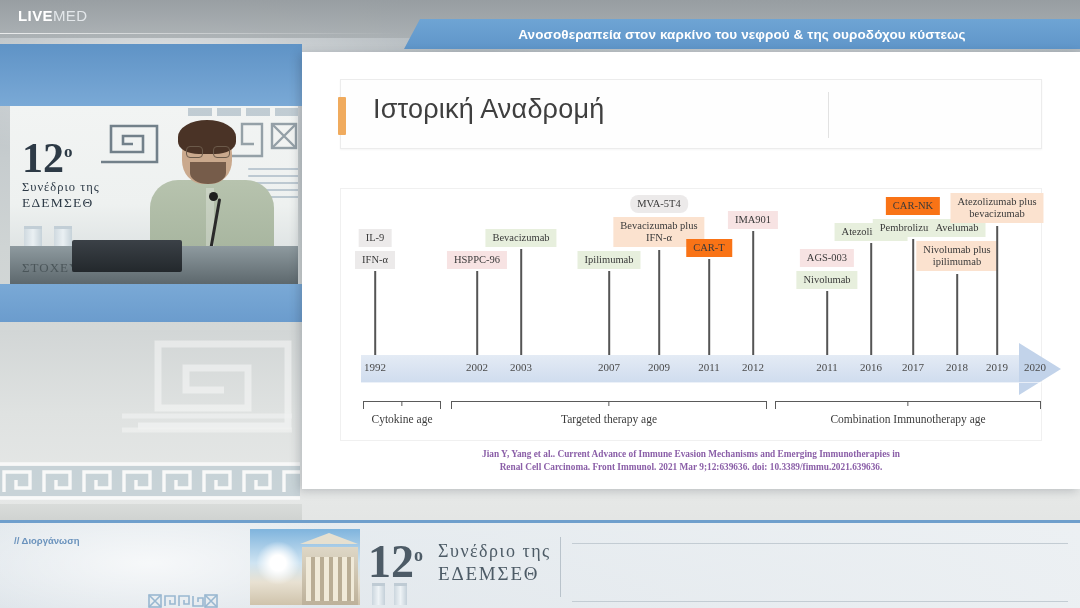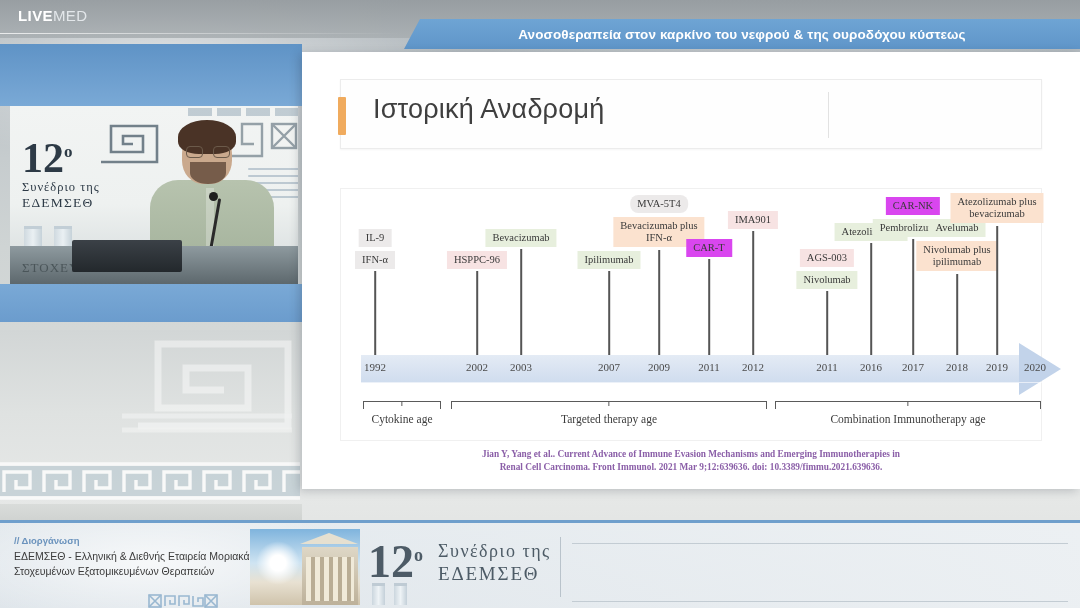--- a/index.html
+++ b/index.html
@@ -215,21 +215,21 @@
     position:absolute; width:1.6px; background:#555; transform:translateX(-50%);
   }
   .tl-label {
     position:absolute; transform:translateX(-50%);
     font-family:"Liberation Serif", serif; font-size:10.5px; color:#3a3a3a;
     padding:2.5px 7px; white-space:nowrap; line-height:12.5px; text-align:center;
   }
   .c-grey  { background:#eceaea; }
   .c-pink  { background:#f7e3e3; }
   .c-green { background:#e7efdd; }
-  .c-blue  { background:#d946ef; }
+  .c-blue  { background:#f97316; }
   .c-peach { background:#fbe2cf; }
 
   
   .era-brk {
     position:absolute; height:8px;
     border-left:1.3px solid #5a5a5a; border-right:1.3px solid #5a5a5a;
     border-bottom:1.3px solid #5a5a5a;
     transform:scaleY(-1);
   }
   .era-tick {
@@ -497,21 +497,20 @@
   <div class="citation">
     <div>Jian Y, Yang et al.. Current Advance of Immune Evasion Mechanisms and Emerging Immunotherapies in</div>
     <div>Renal Cell Carcinoma. Front Immunol. 2021 Mar 9;12:639636. doi: 10.3389/fimmu.2021.639636.</div>
   </div>
 </div>
 
 <div class="footer">
   <div class="footer-wash"></div>
 
   <div class="f-org-tag">// Διοργάνωση</div>
-  <div class="f-org">ΕΔΕΜΣΕΘ - Ελληνική &amp;  Διεθνής Εταιρεία Μοριακά Στοχευμένων Εξατομικευμένων Θεραπειών</div>
   <svg class="f-meander-ic" viewBox="0 0 70 16">
     <g fill="none" stroke="#7fa6c6" stroke-width="1.6">
       <rect x="1" y="2" width="12" height="12"></rect>
         <path d="M1 2 L13 14 M13 2 L1 14"></path>
       <path d="M17 13 V3 H27 V11 H22 V7"></path>
       <path d="M31 13 V3 H41 V11 H36 V7"></path>
       <path d="M45 3 V13 H55 V5 H50 V9"></path>
       <rect x="57" y="2" width="12" height="12"></rect>
         <path d="M57 2 L69 14 M69 2 L57 14"></path>
     </g>

